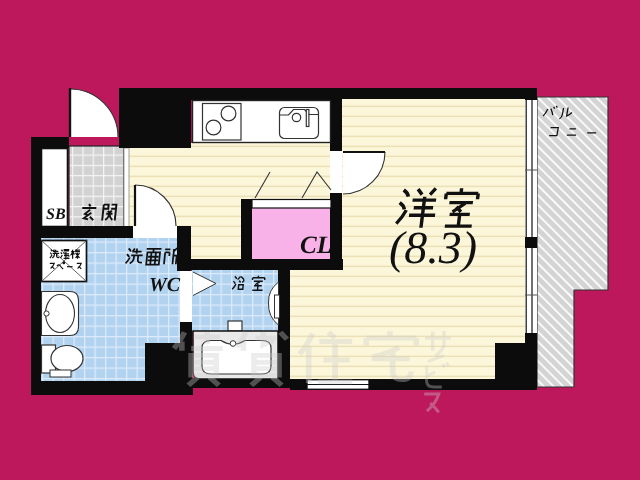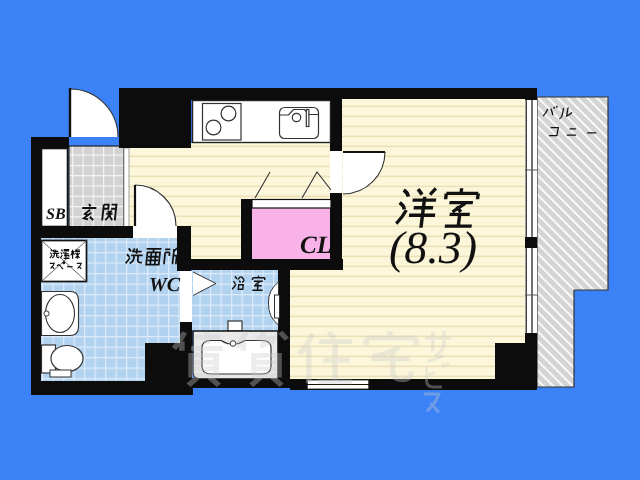--- a/index.html
+++ b/index.html
@@ -1,16 +1,16 @@
 <!DOCTYPE html>
 <html><head>
 <meta charset="utf-8">
 <style>
 html,body{margin:0;padding:0;background:#fff;}
-#stage{position:relative;width:640px;height:480px;background:#3b82f6;overflow:hidden;}
+#stage{position:relative;width:640px;height:480px;background:#be185d;overflow:hidden;}
 svg{display:block;}
 </style>
 </head>
 <body>
 <div id="stage">
 <svg width="640" height="480" viewBox="0 0 640 480" xmlns="http://www.w3.org/2000/svg">
 <defs>
 <pattern id="cream" width="10" height="10" patternUnits="userSpaceOnUse">
   <rect width="10" height="10" fill="#fcf7db"></rect>
   <rect y="5.6" width="10" height="1.5" fill="#ece0b6"></rect>

